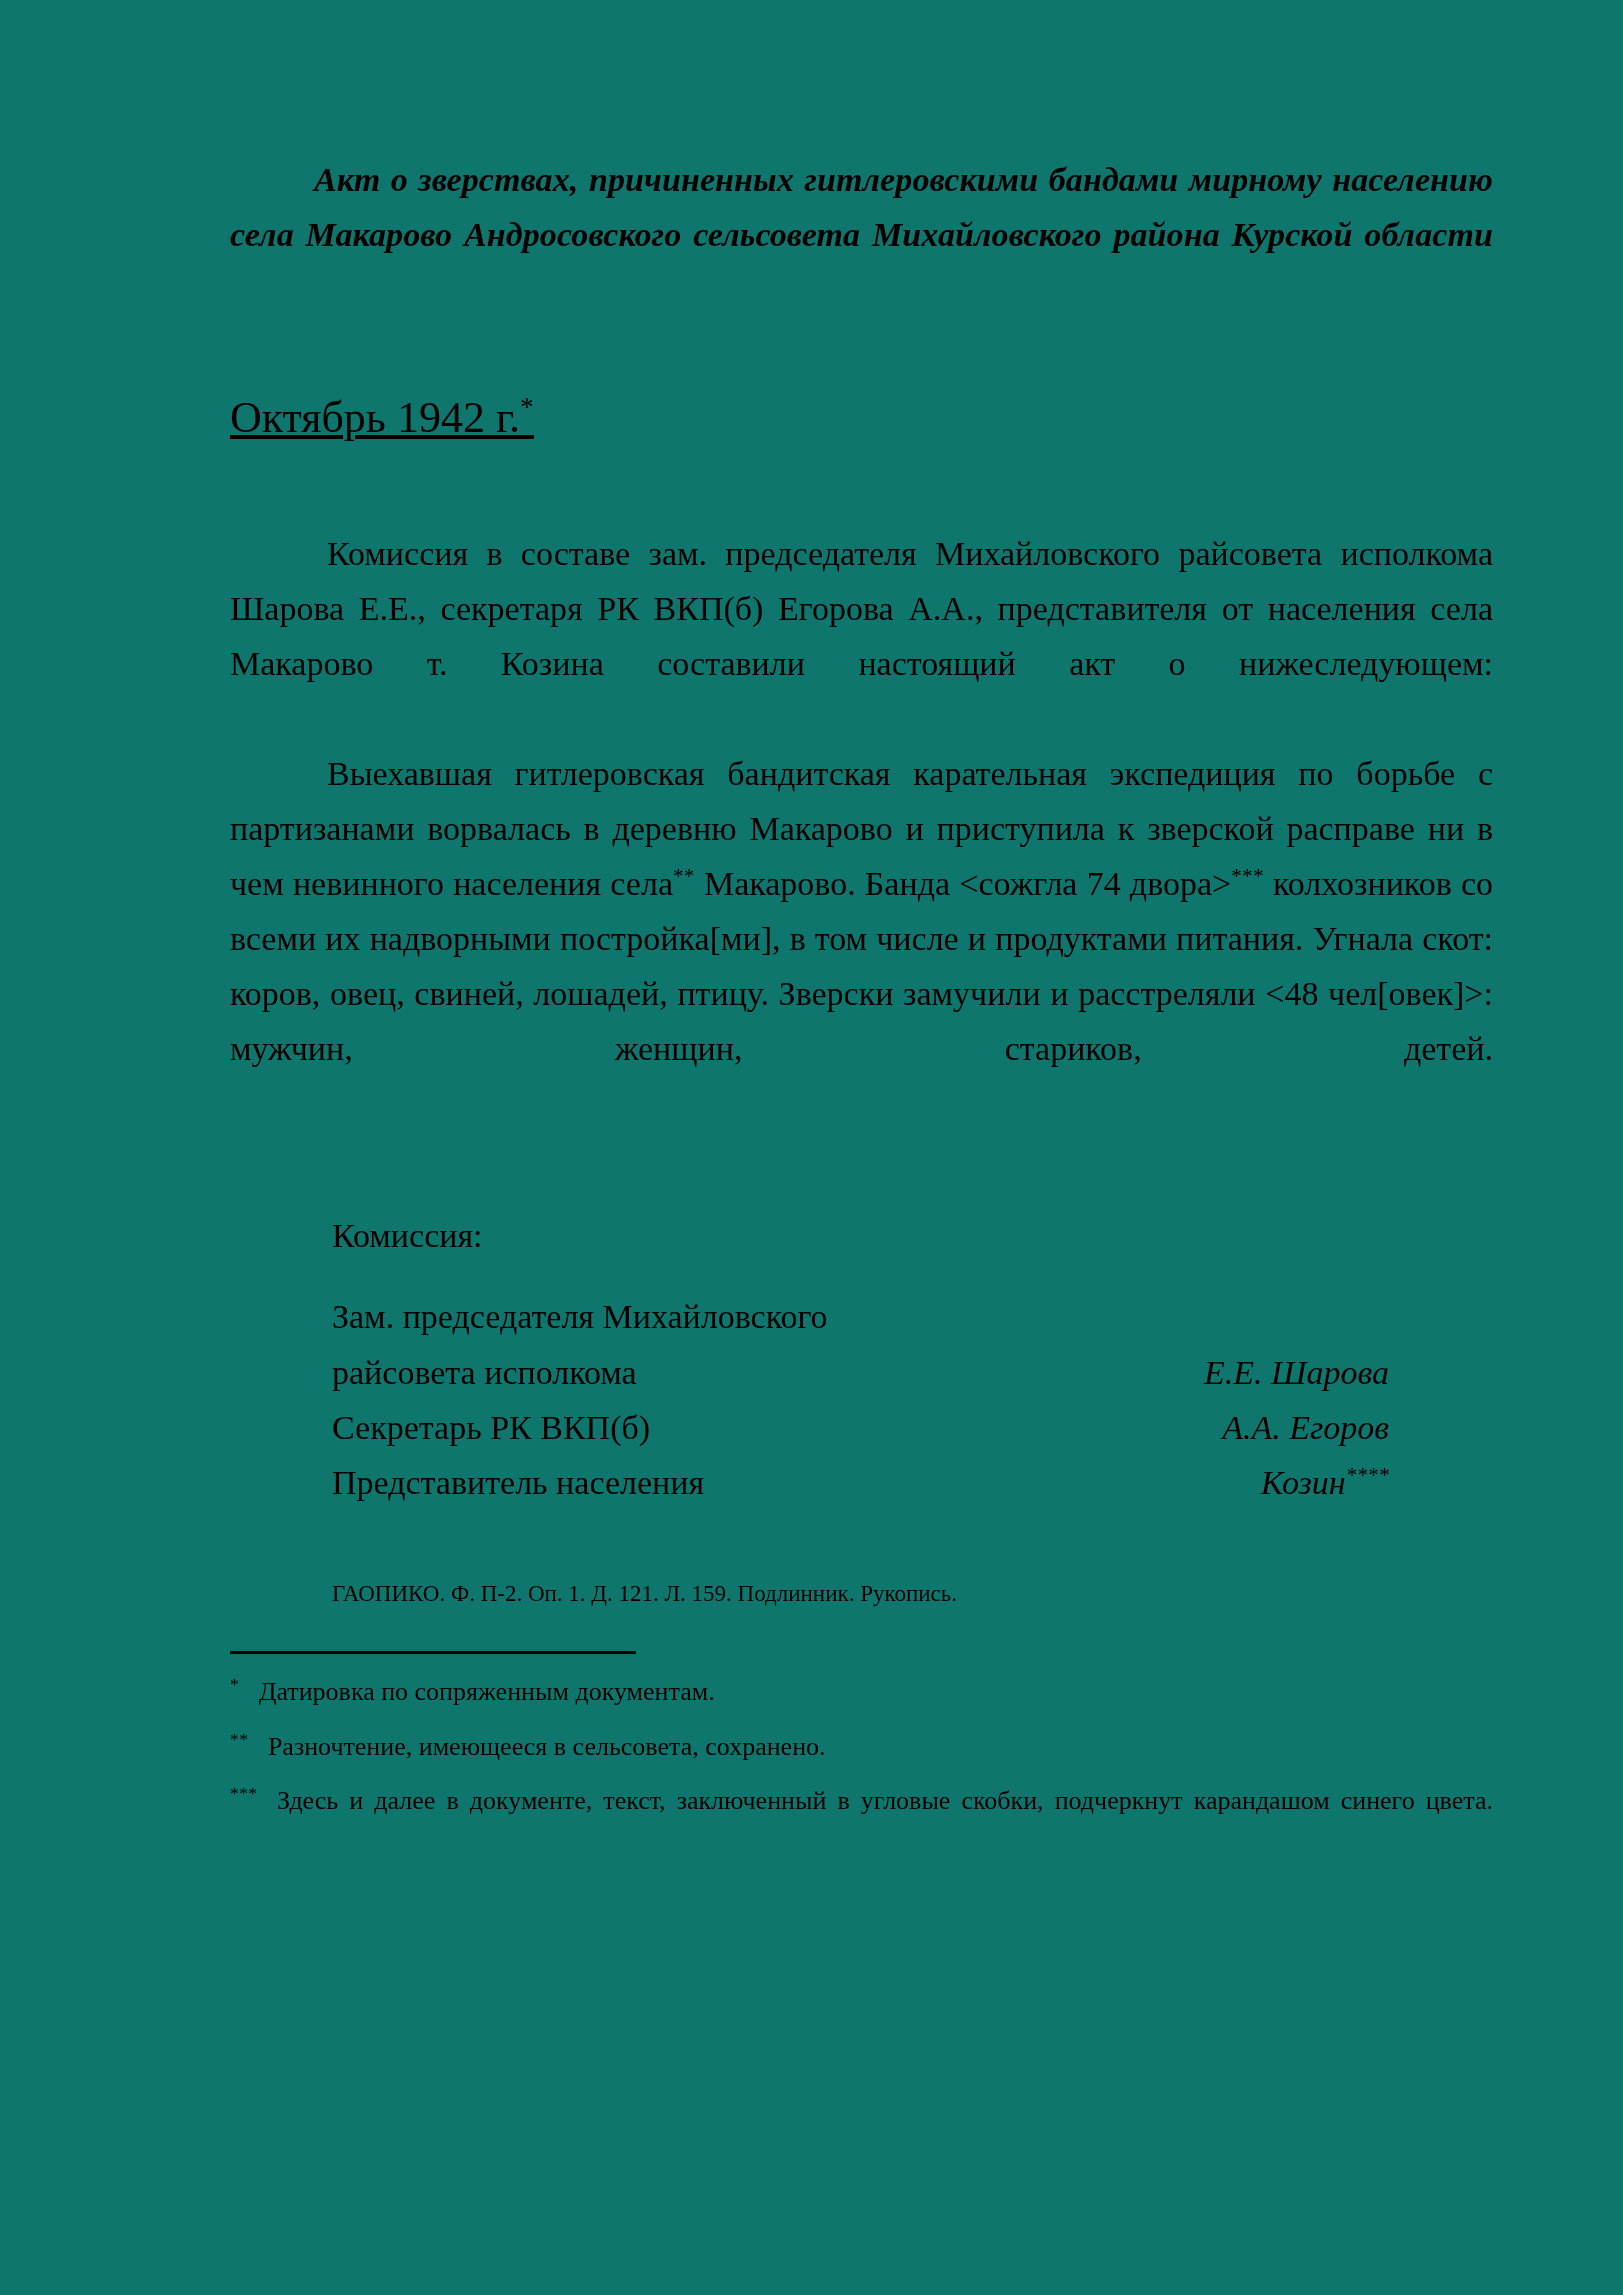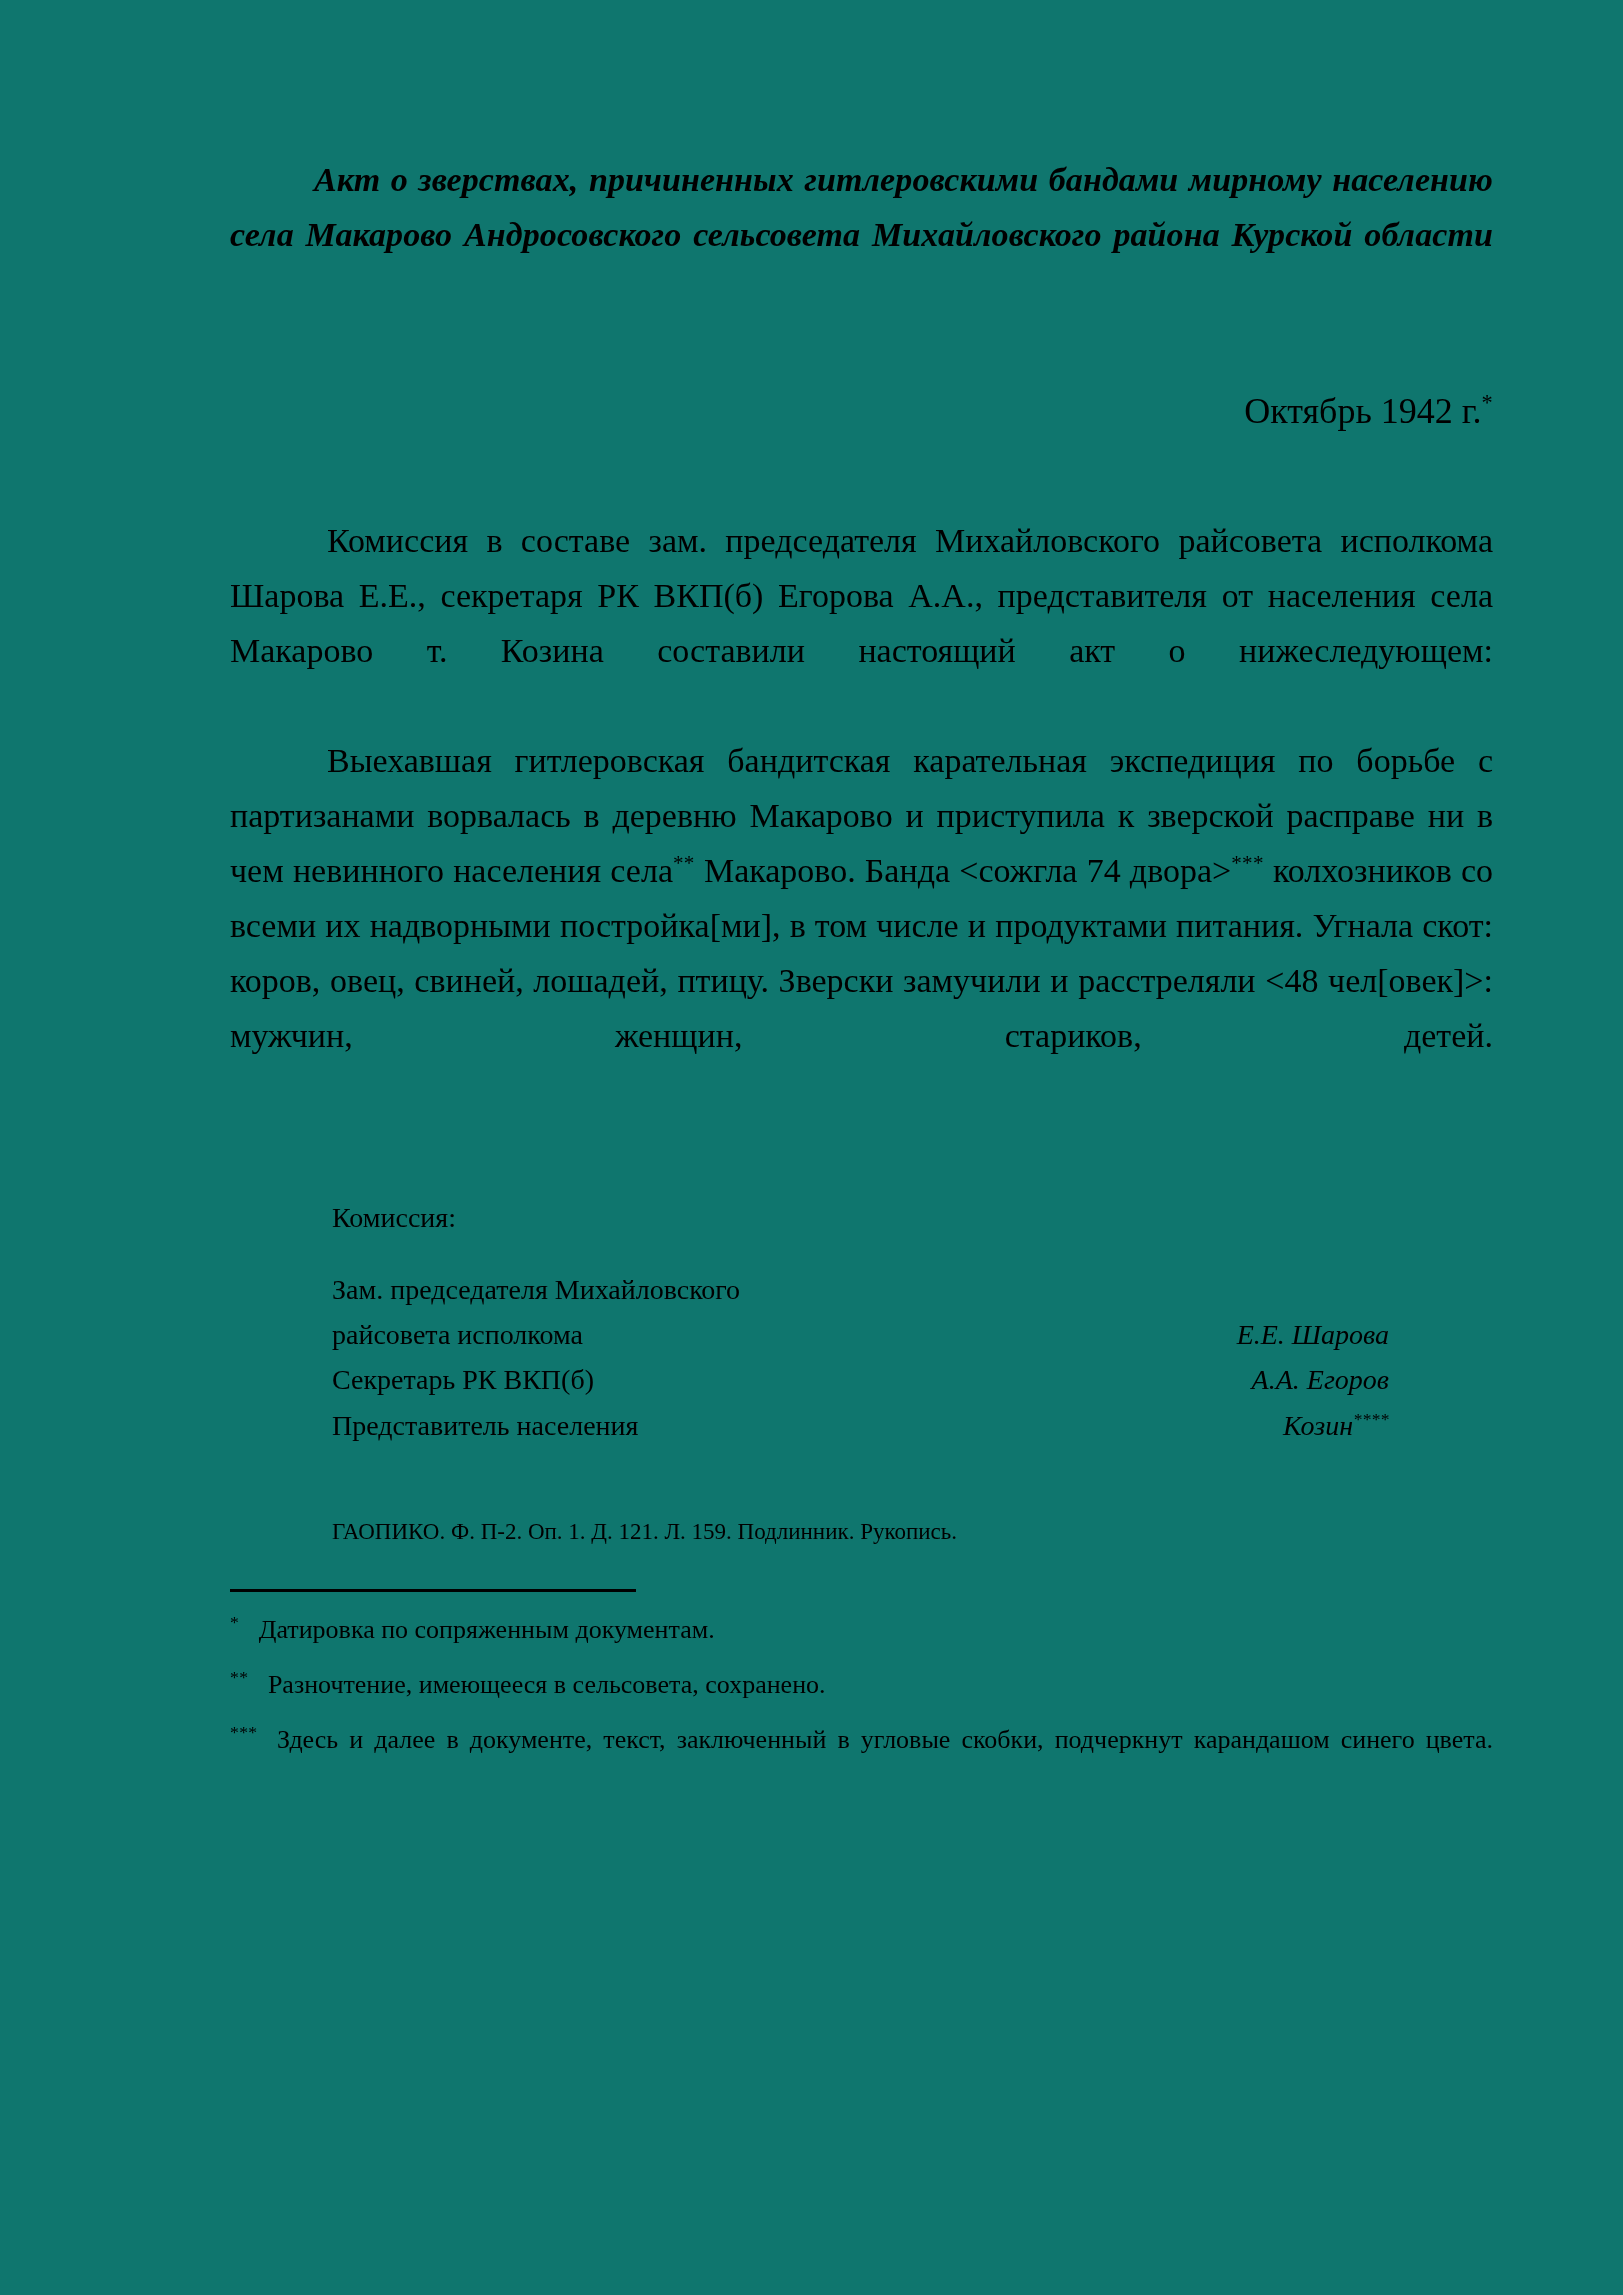--- a/index.html
+++ b/index.html
@@ -44,23 +44,23 @@
     content: "";
     display: inline-block;
     width: 100%;
     height: 0;
   }
 
   
   .date-line {
     margin: 0;
     padding-top: 65px;
-    font-size: 36px;
-    line-height: 1.62;
-    text-align: right;
+    font-size: 44px;
+    line-height: 1.62;
+    text-decoration: underline;
   }
 
   
   .body-block {
     padding-top: 72px;
   }
   .para {
     margin: 0;
     font-size: 34px;
     line-height: 1.62;
@@ -82,21 +82,21 @@
     font-size: 0.62em;
     vertical-align: super;
     line-height: 0;
     letter-spacing: 0.3px;
   }
 
   
   .sig-block {
     padding-top: 77px;
     padding-left: 102px;
-    font-size: 28px;
+    font-size: 34px;
     line-height: 1.62;
   }
   .sig-heading {
     margin: 0;
     padding-bottom: 26px;
   }
   .sig-intro {
     margin: 0;
   }
   .sig-row {

